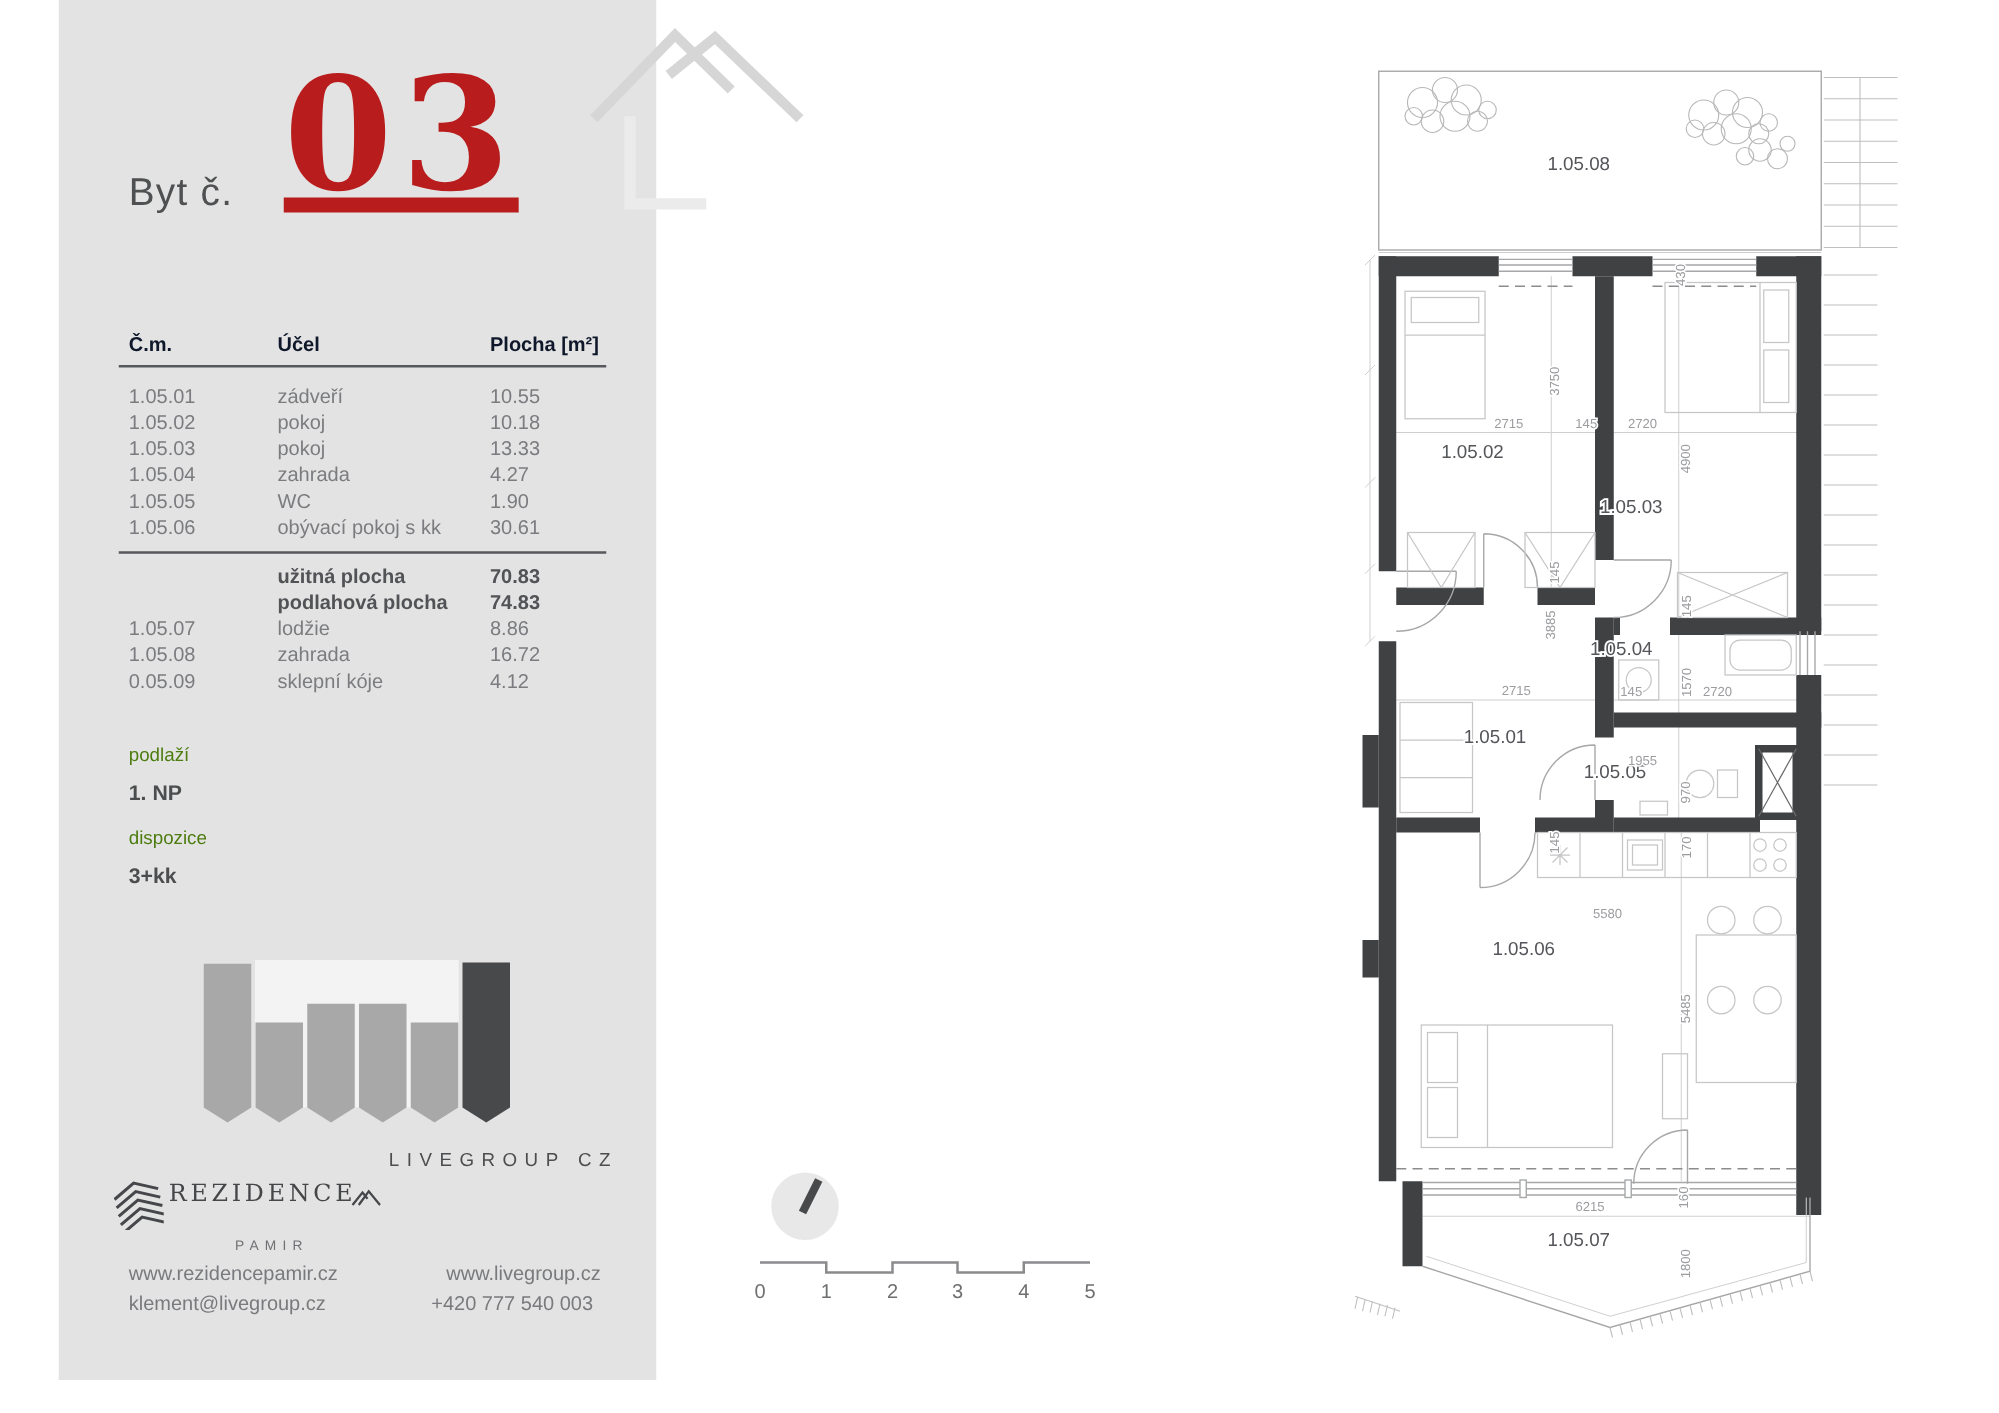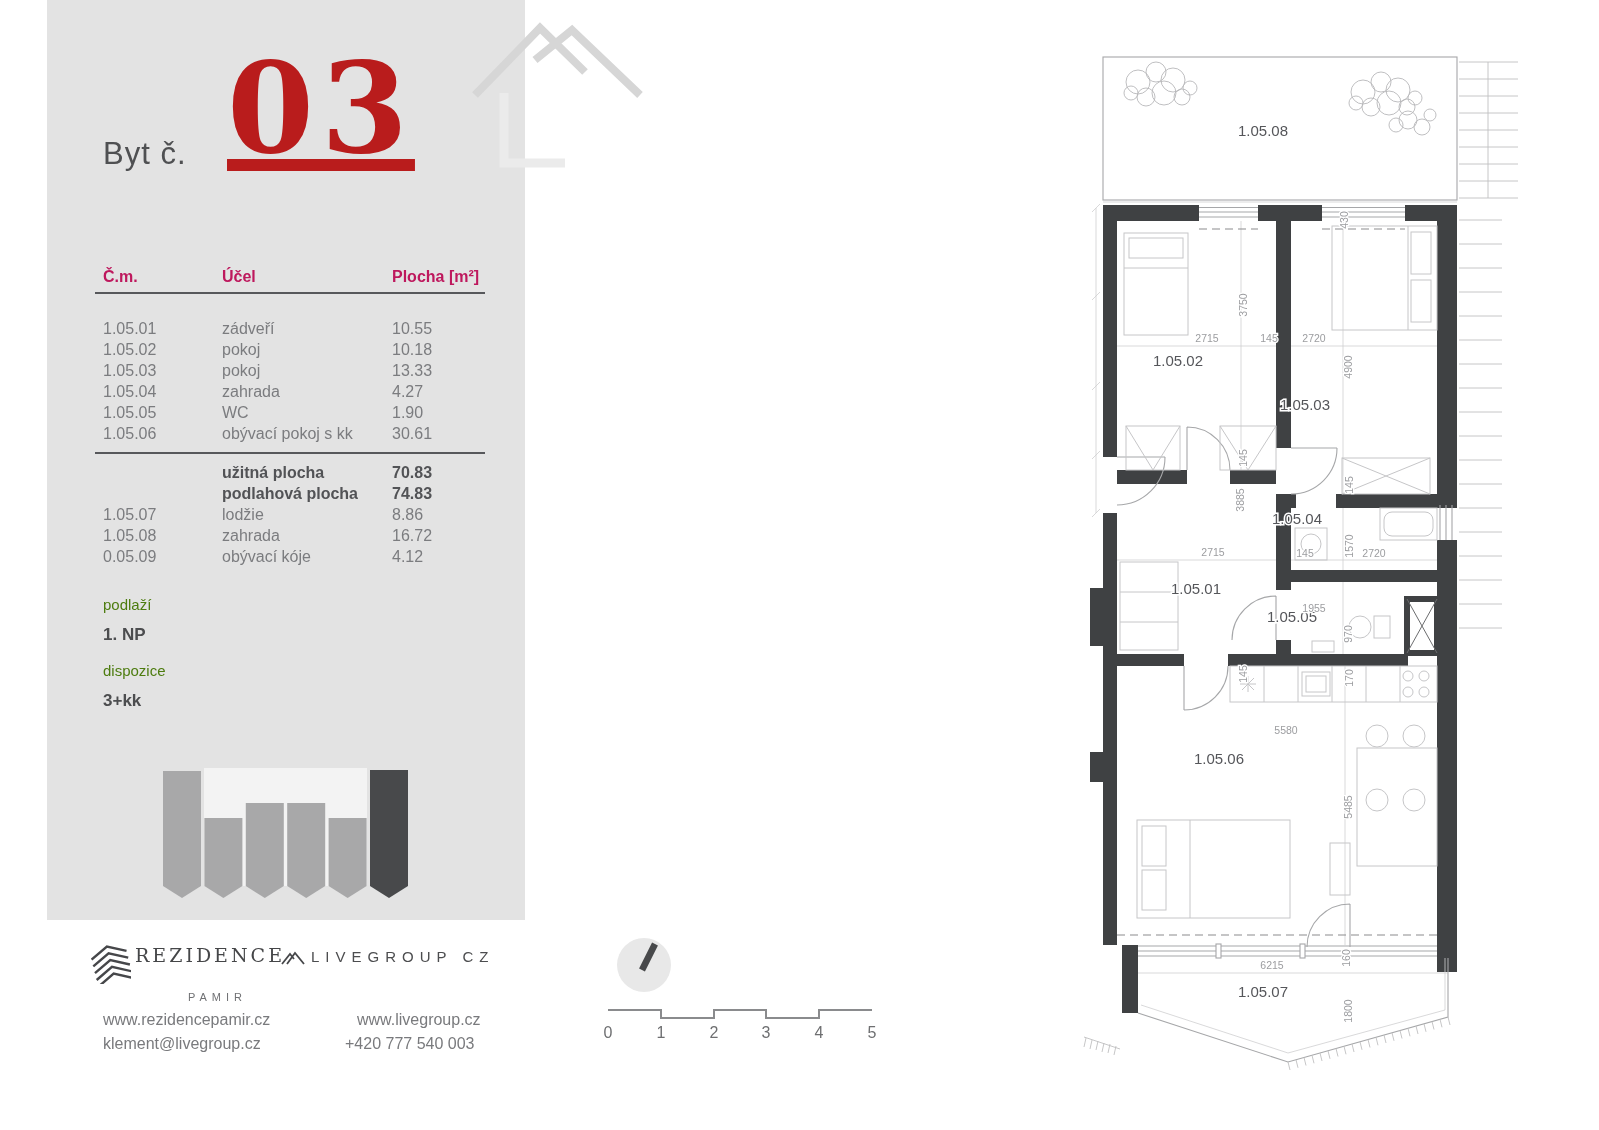--- a/index.html
+++ b/index.html
@@ -1,28 +1,28 @@
 <!DOCTYPE html>
 <html><head>
 <meta charset="utf-8">
 <style>
   html,body{margin:0;padding:0;}
   body{
     width:1599px;height:1130px;position:relative;overflow:hidden;
     background:#ffffff;font-family:"Liberation Sans",sans-serif;
     -webkit-font-smoothing:antialiased;
   }
-  .sidebar{position:absolute;left:47px;top:0;width:478px;height:920px;background:#e3e3e3;}
+  .sidebar{position:absolute;left:47px;top:0;width:478px;height:1104px;background:#e3e3e3;}
   .abs{position:absolute;}
   .unit-label{left:56px;top:136px;font-size:31px;color:#4f5052;letter-spacing:1px;}
   .unit-number{left:180px;top:46px;font-size:125px;line-height:125px;font-family:"DejaVu Serif",serif;font-weight:bold;color:#b91c1c;letter-spacing:7px;text-decoration:underline;}
   .tbl{left:48px;top:266px;width:390px;font-size:16px;color:#7b7c7f;}
   .tr{display:grid;grid-template-columns:127px 170px 93px;line-height:21px;height:21px;}
   .tr .c1{padding-left:8px;}
-  .thead{height:26px;line-height:22px;font-weight:bold;color:#be185d;border-bottom:2px solid #57585b;margin-bottom:24px;}
+  .thead{height:26px;line-height:22px;font-weight:bold;color:#0f172a;border-bottom:2px solid #57585b;margin-bottom:13px;}
   .divider{border-top:2px solid #57585b;margin-top:8px;padding-top:8px;}
   .bold-row{font-weight:bold;color:#525356;}
   .lbl-small{font-size:15px;color:#4d7c0f;}
   .lbl-bold{font-size:17px;font-weight:bold;color:#4c4d4f;}
   .contact{font-size:16px;color:#797a7d;line-height:24px;}
   .brand-rez-name{font-family:"DejaVu Serif",serif;font-size:19px;letter-spacing:3px;color:#454648;}
   .brand-rez-sub{font-size:11px;letter-spacing:5px;color:#707174;}
   .brand-live{font-size:15px;letter-spacing:6px;color:#4c4d4f;}
   .north-circle{left:617px;top:938px;width:54px;height:54px;border-radius:50%;background:#e8e8e8;}
   svg{display:block;}
@@ -100,21 +100,21 @@
       <div>lodžie</div>
       <div>8.86</div>
     </div>
     <div class="tr">
       <div class="c1">1.05.08</div>
       <div>zahrada</div>
       <div>16.72</div>
     </div>
     <div class="tr">
       <div class="c1">0.05.09</div>
-      <div>obývací kóje</div>
+      <div>sklepní kóje</div>
       <div>4.12</div>
     </div>
   </div>
 
   <div class="abs lbl-small" style="left:56px;top:596px;">podlaží</div>
   <div class="abs lbl-bold" style="left:56px;top:625px;">1. NP</div>
   <div class="abs lbl-small" style="left:56px;top:662px;">dispozice</div>
   <div class="abs lbl-bold" style="left:56px;top:691px;">3+kk</div>
 
   <svg class="abs" style="left:113px;top:750px;" width="250" height="150" viewBox="0 0 250 150">
@@ -135,21 +135,21 @@
       <path d="M2,34 L20,25 L38,34"></path>
       <path d="M2,41 L20,32 L38,41"></path>
     </g>
   </svg>
   <div class="abs brand-rez-name" style="left:88px;top:944px;">REZIDENCE</div>
   <div class="abs brand-rez-sub" style="left:141px;top:966px;margin-top:25px;">PAMIR</div>
 
   <svg class="abs" style="left:234px;top:949px;" width="26" height="18" viewBox="0 0 26 18">
     <path d="M1,15 L9,5 L13,10 M6,15 L14,4 L23,15" stroke="#46474a" stroke-width="1.8" fill="none"></path>
   </svg>
-  <div class="abs brand-live" style="left:264px;top:948px;text-align:center;">LIVEGROUP CZ</div>
+  <div class="abs brand-live" style="left:264px;top:920px;text-align:center;">LIVEGROUP CZ</div>
 
   <div class="abs contact" style="left:56px;top:1008px;">www.rezidencepamir.cz</div>
   <div class="abs contact" style="left:56px;top:1032px;">klement@livegroup.cz</div>
   <div class="abs contact" style="left:310px;top:1008px;">www.livegroup.cz</div>
   <div class="abs contact" style="left:298px;top:1032px;">+420 777 540 003</div>
 </div>
 
 <svg class="abs" style="left:455px;top:15px;" width="200" height="160" viewBox="0 0 200 160">
   <path d="M20,80 L85,13 L130,57 M80,45 L117,15 L185,80" stroke="#d6d6d6" stroke-width="8" fill="none"></path>
   <path d="M49,78 L49,148 L110,148" stroke="#ebebeb" stroke-width="9" fill="none"></path>

